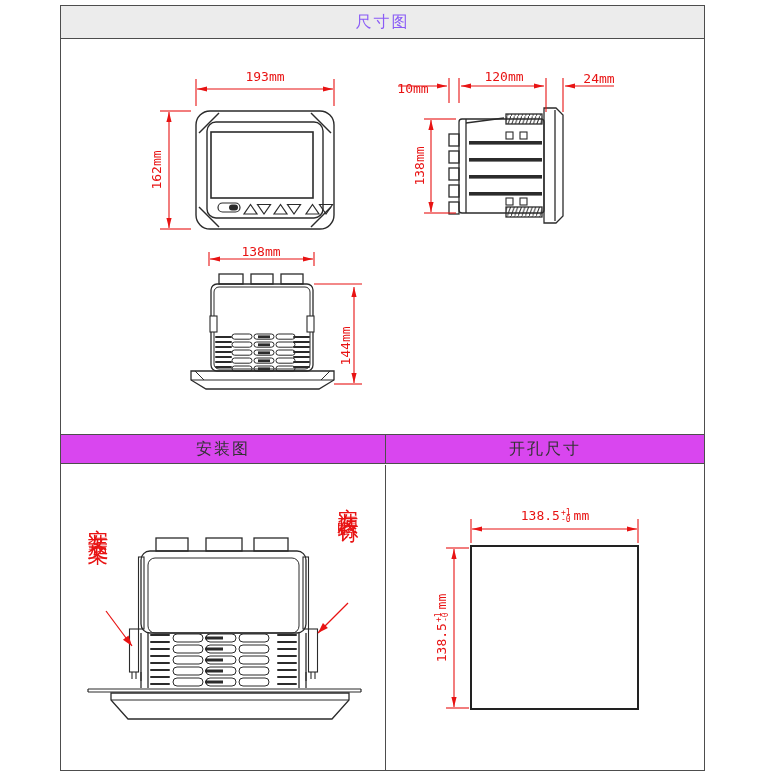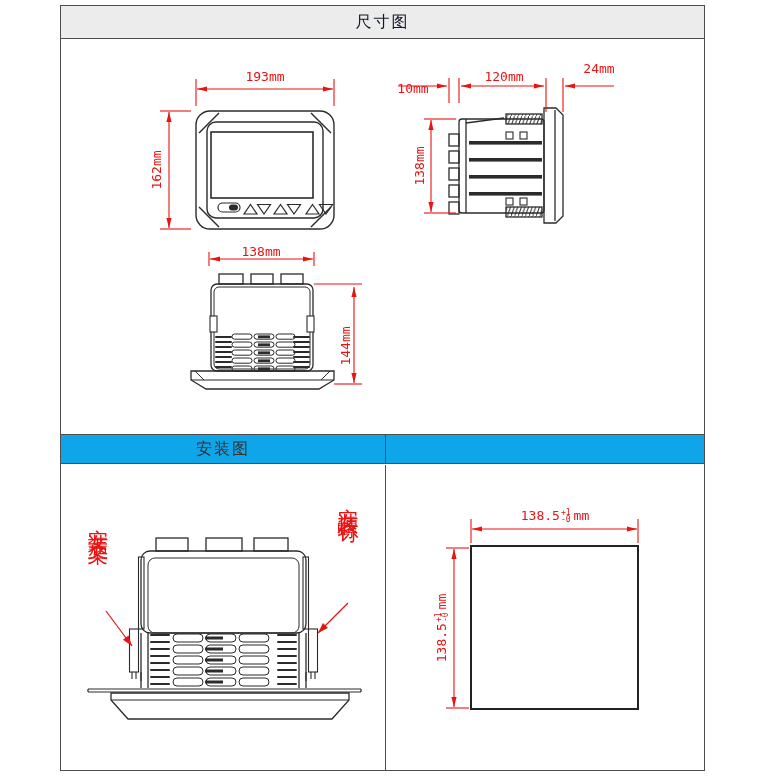--- a/index.html
+++ b/index.html
@@ -2,24 +2,24 @@
 <html><head>
 <meta charset="utf-8">
 <style>
   html,body{margin:0;padding:0;}
   body{width:760px;height:780px;background:#ffffff;position:relative;overflow:hidden;
        font-family:"DejaVu Sans",sans-serif;}
   .frame{position:absolute;left:60px;top:5px;width:643px;height:764px;
          border:1px solid #4d4d4d;background:#fff;}
   .hdr1{position:absolute;left:0;top:0;width:100%;height:32px;line-height:32px;
         background:#ececec;border-bottom:1px solid #4d4d4d;text-align:center;
-        font-size:16px;color:#0f172a;letter-spacing:2px;
+        font-size:16px;color:#8b5cf6;letter-spacing:2px;
         font-family:"DejaVu Serif","Liberation Serif",serif;}
   .hdr2{position:absolute;left:0;top:428px;width:100%;height:30px;display:flex;
-        background:#0ea5e9;border-top:1px solid #4d4d4d;border-bottom:1px solid #4d4d4d;
+        background:#d946ef;border-top:1px solid #4d4d4d;border-bottom:1px solid #4d4d4d;
         box-sizing:border-box;}
   .hdr2 .cell{height:100%;line-height:28px;text-align:center;font-size:16px;color:#333;
         letter-spacing:2px;font-family:"DejaVu Serif","Liberation Serif",serif;box-sizing:border-box;}
   .cell-l{width:325px;border-right:1px solid #4d4d4d;}
   .cell-r{flex:1;}
   .panel-l{position:absolute;left:0;top:459px;width:325px;height:305px;
            border-right:1px solid #4d4d4d;box-sizing:border-box;}
   svg.draw{position:absolute;}
   .dim{position:absolute;color:#e81313;font:13px "DejaVu Sans Mono","Liberation Mono",monospace;
        white-space:nowrap;transform:translate(-50%,-50%);z-index:5;}
@@ -175,31 +175,34 @@
       <line x1="293" y1="281" x2="293" y2="377" marker-start="url(#t-as)" marker-end="url(#t-ae)"></line>
       <line x1="253" y1="278" x2="301" y2="278"></line>
       <line x1="273" y1="378" x2="301" y2="378"></line>
     </g>
   </svg>
 
   <span class="dim" style="left:204px;top:70px;">193mm</span>
   <span class="dim rot" style="left:95px;top:164px;">162mm</span>
   <span class="dim" style="left:352px;top:82px;">10mm</span>
   <span class="dim" style="left:443px;top:70px;text-align:center;">120mm</span>
-  <span class="dim" style="left:538px;top:62px;">24mm</span>
+  <span class="dim" style="left:538px;top:72px;">24mm</span>
   <span class="dim rot" style="left:358px;top:160px;">138mm</span>
   <span class="dim" style="left:200px;top:245px;">138mm</span>
   <span class="dim rot" style="left:284px;top:340px;">144mm</span>
 
   <div class="hdr1">
     <span>尺寸图</span>
   </div>
   <div class="hdr2">
     <div class="cell cell-l">
       <span>安装图</span>
+    </div>
+    <div class="cell cell-r">
+      <span>开孔尺寸</span>
     </div>
   </div>
 
   <div class="panel-l"></div>
   <svg class="draw" style="left:0;top:458px;" width="325" height="306" viewBox="0 0 325 306">
     <defs>
       <marker id="i-ae" markerWidth="13" markerHeight="9" refX="11" refY="4" orient="auto" markerUnits="userSpaceOnUse">
         <path d="M0.5,0.5 L11,4 L0.5,7.5 Z" fill="#e81313"></path>
         </marker>
     </defs>

